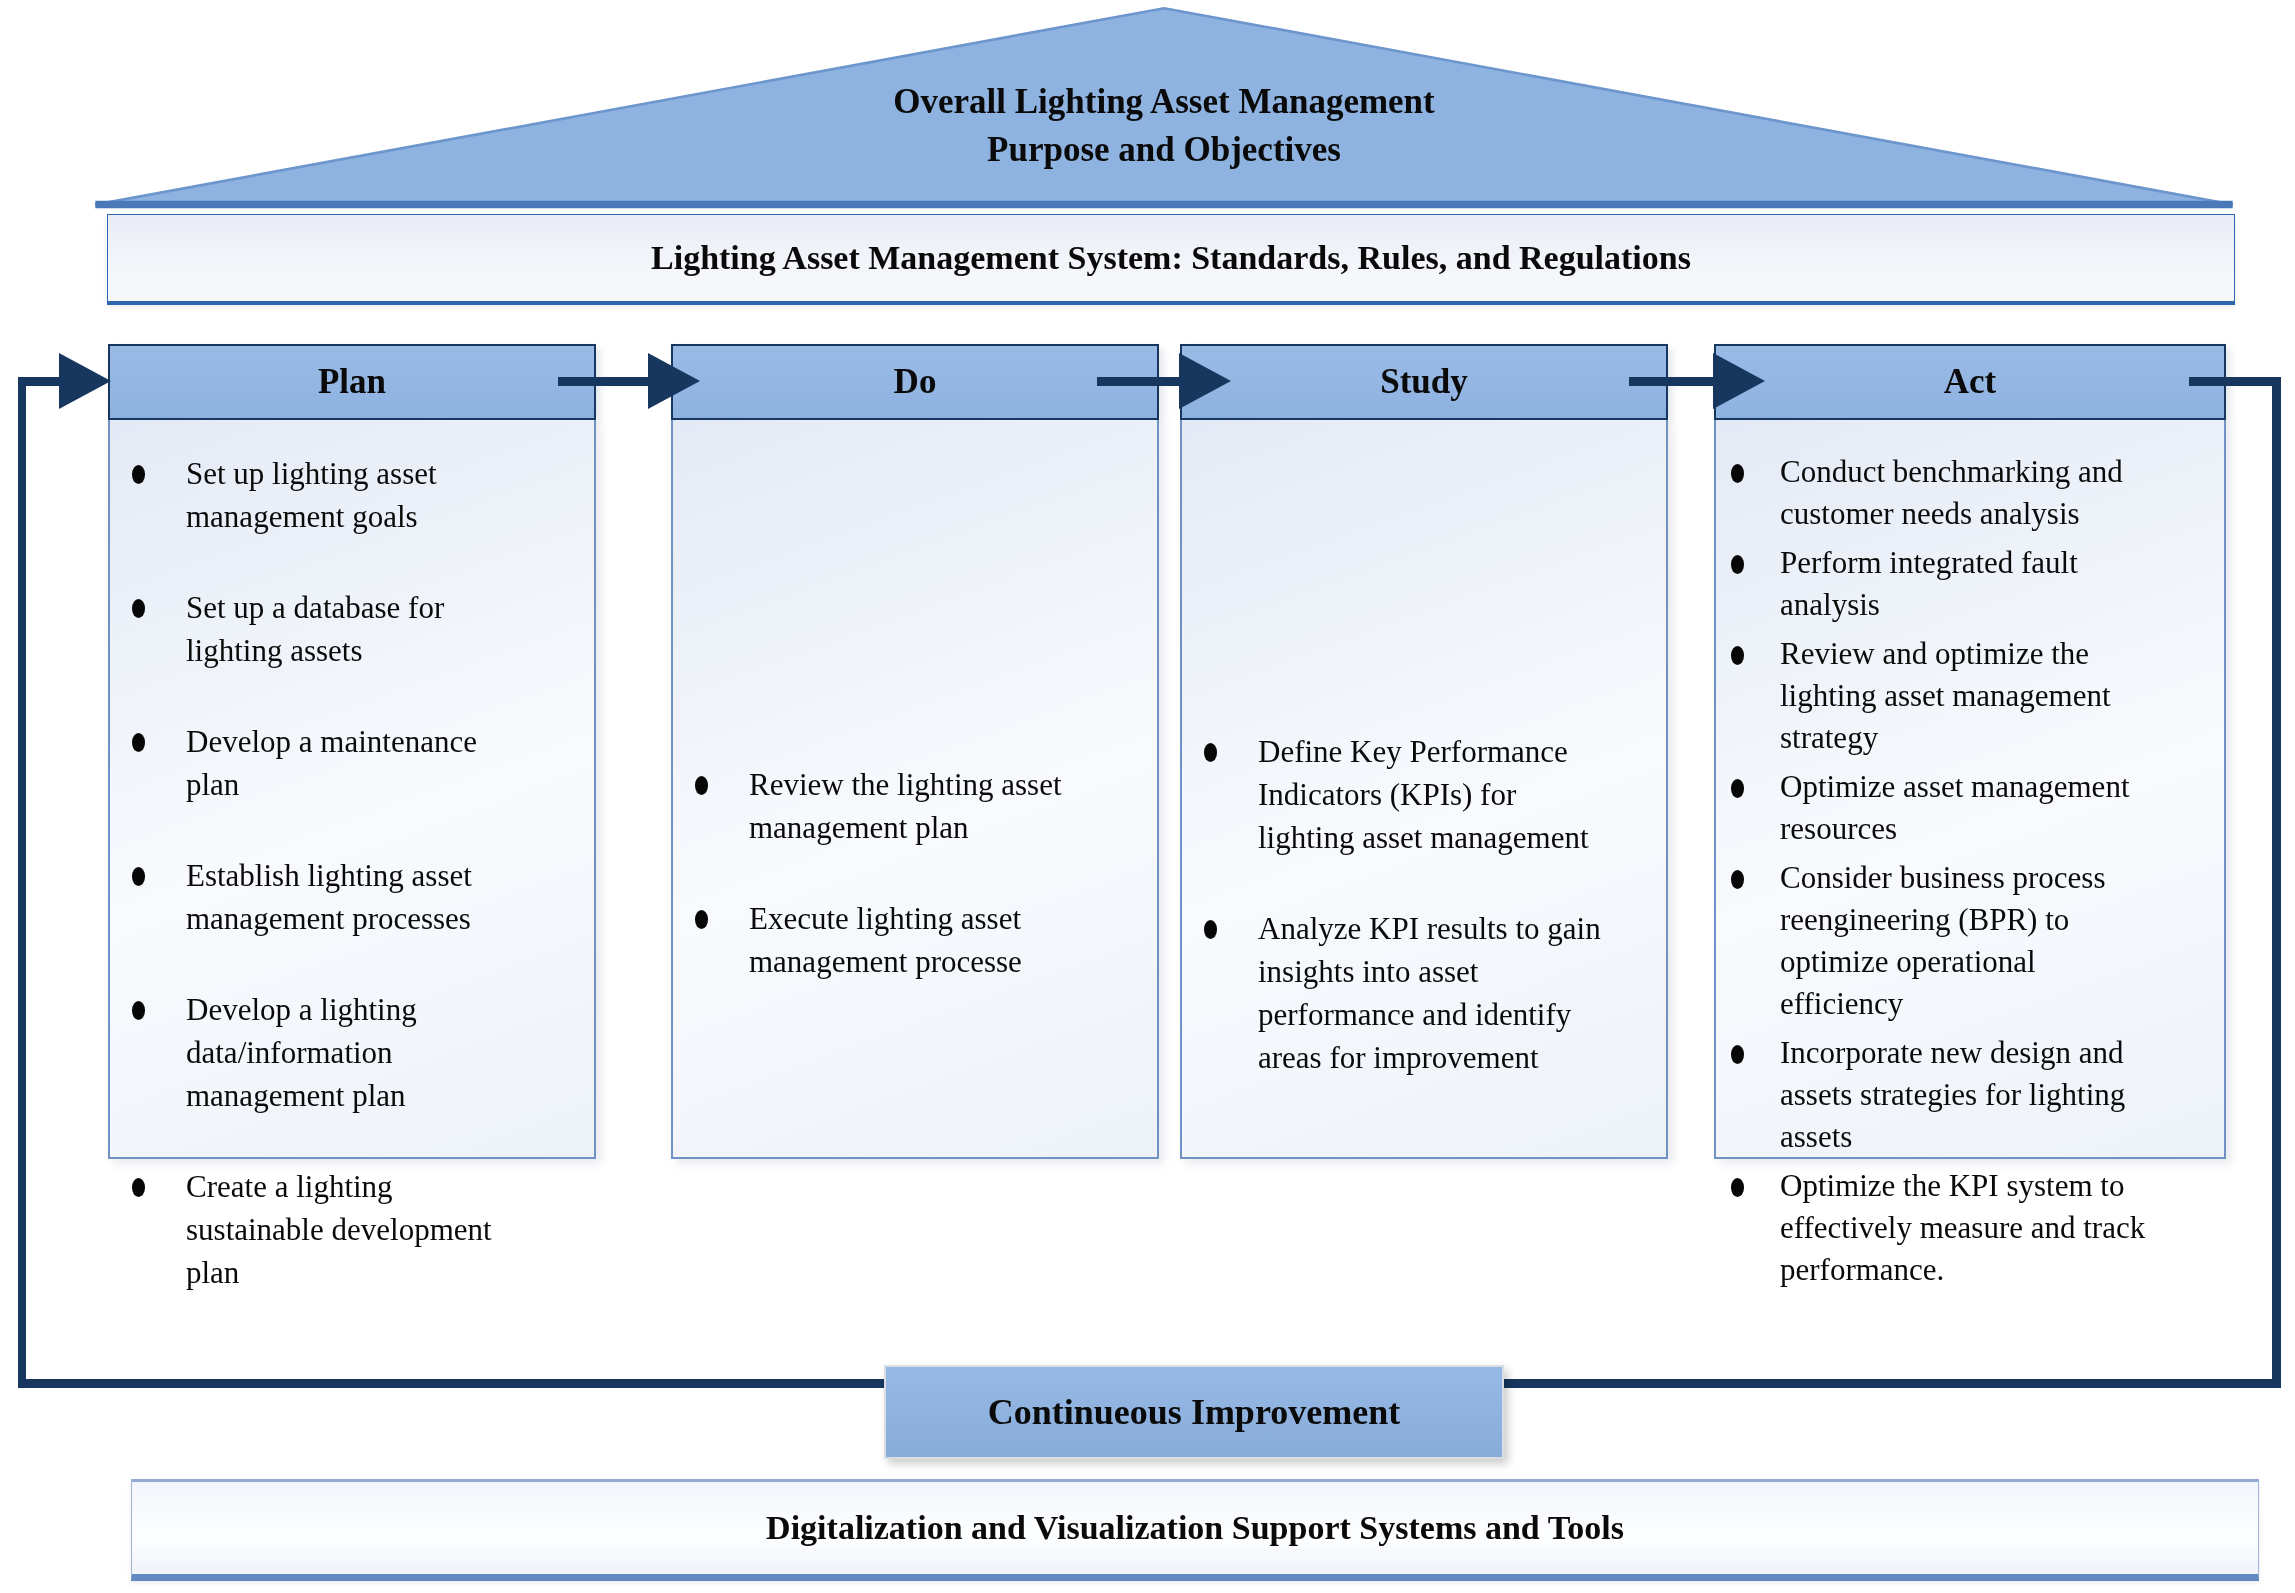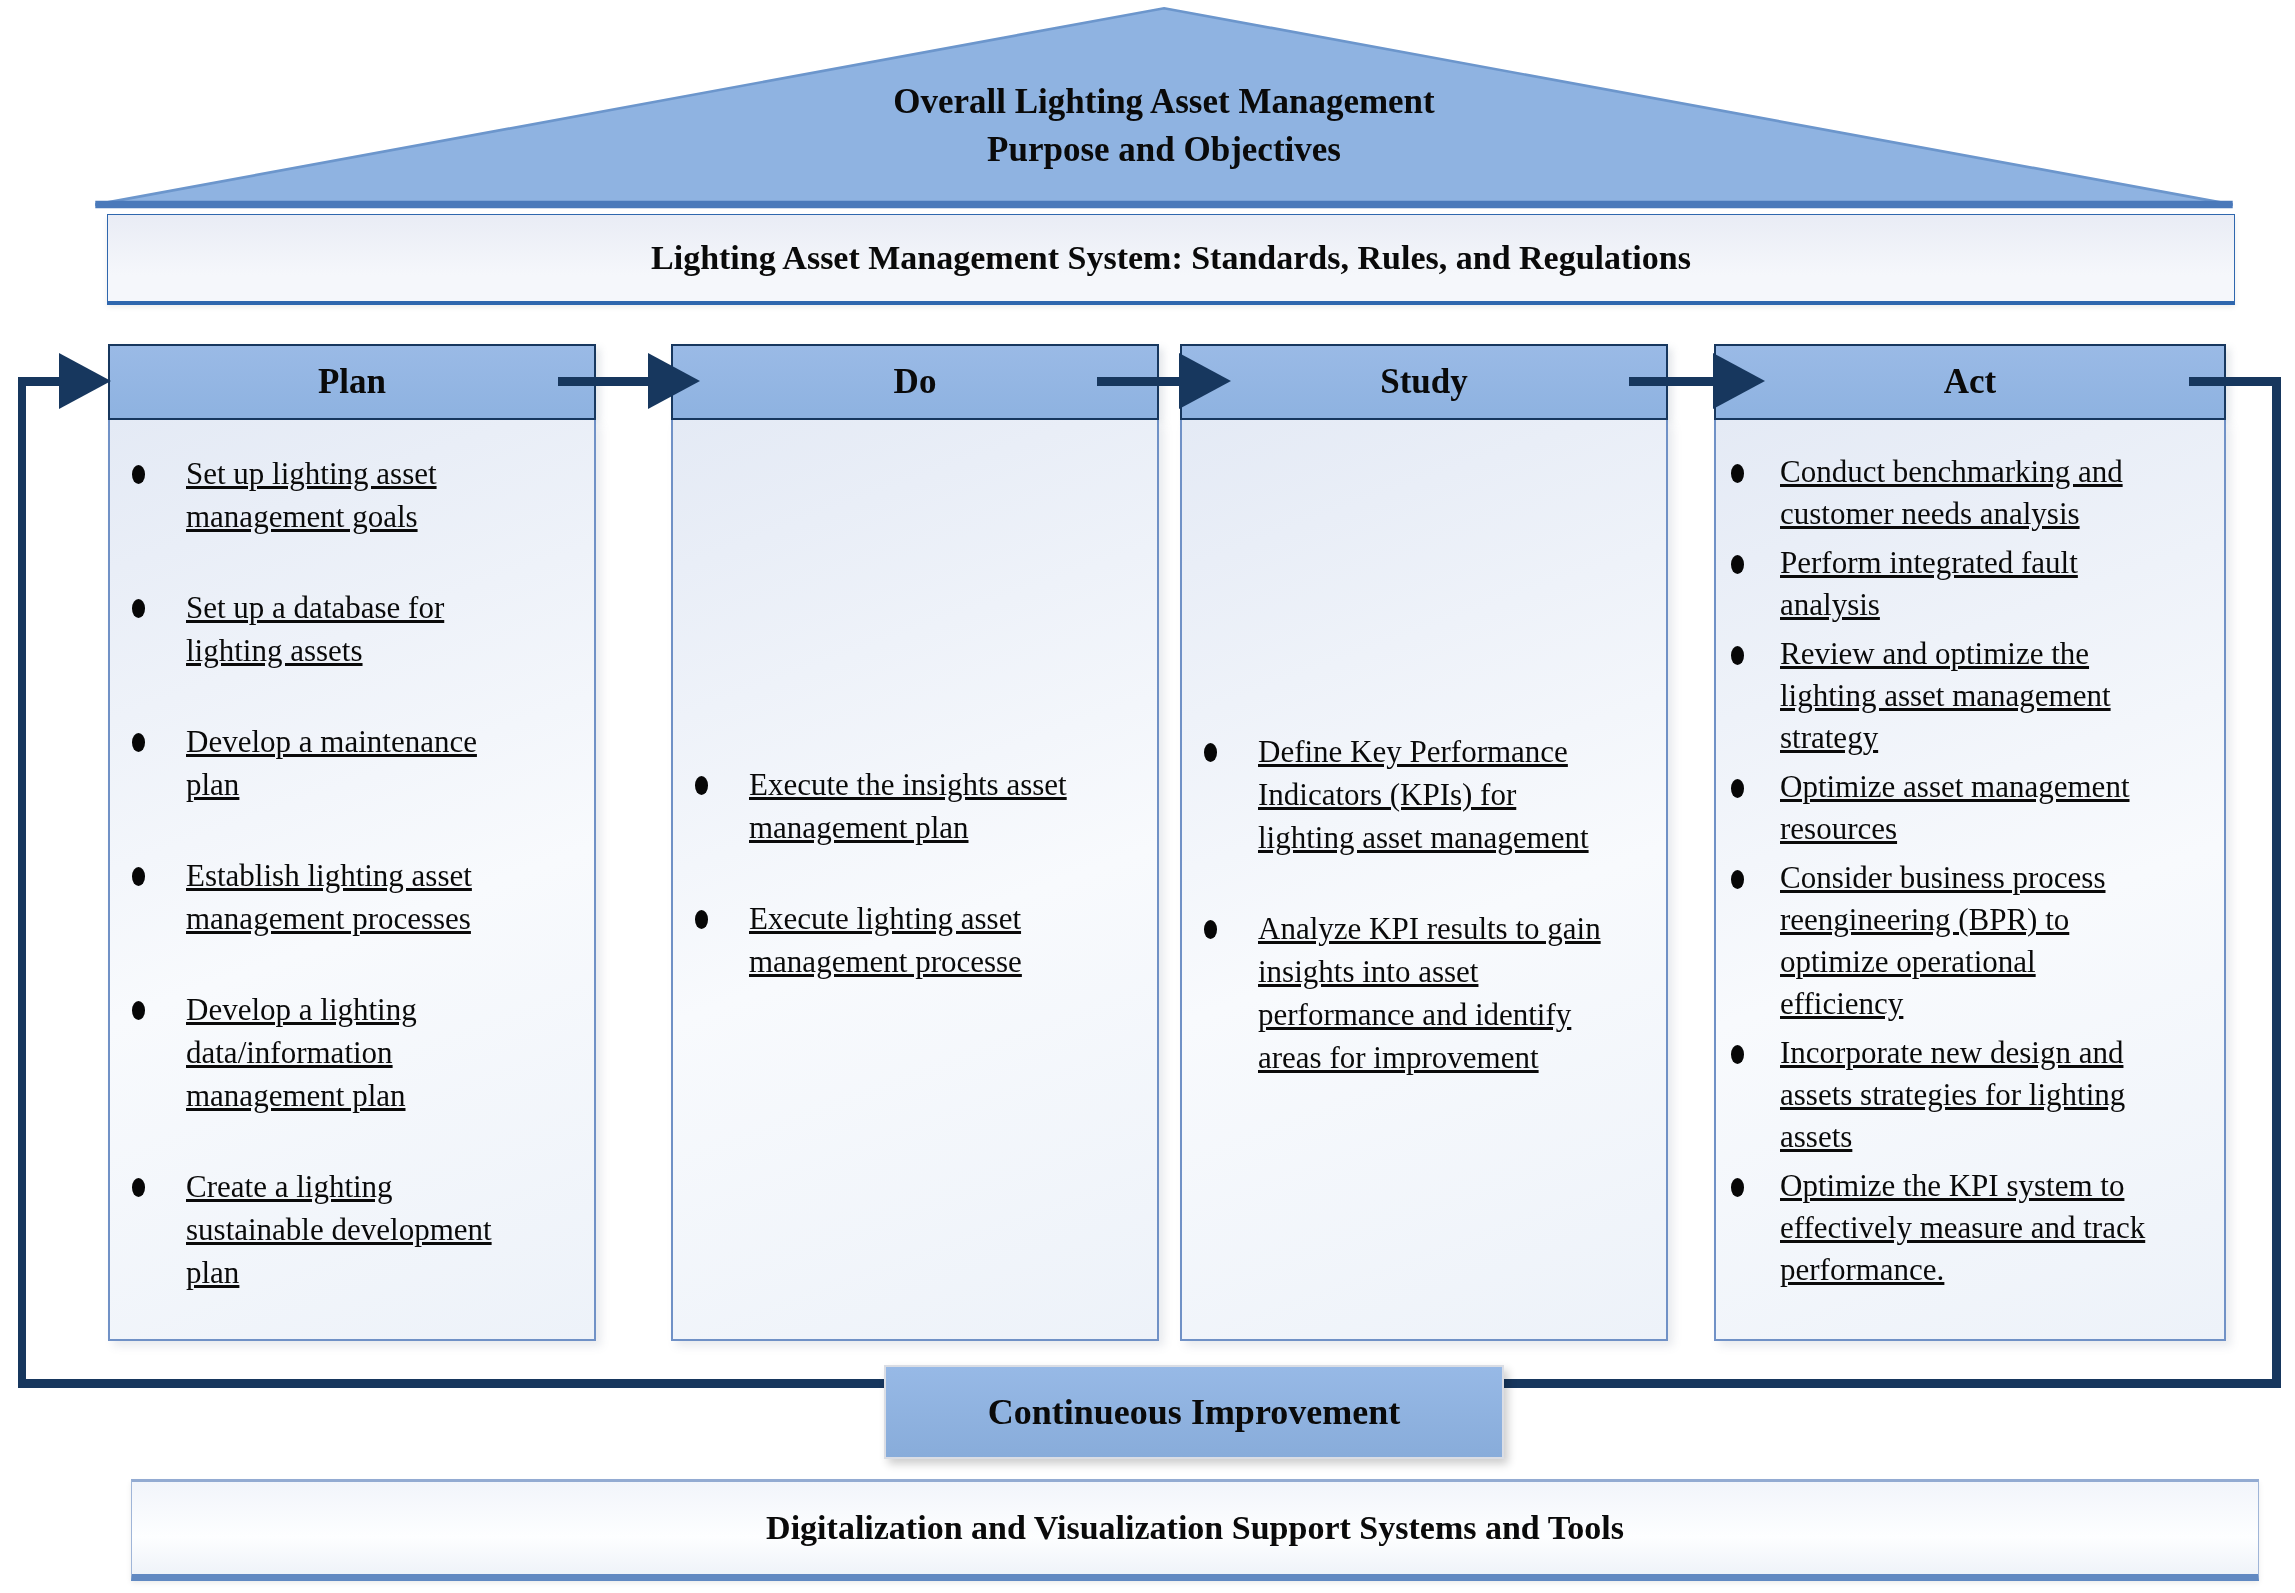--- a/index.html
+++ b/index.html
@@ -30,24 +30,24 @@
   .col-plan {left:108px; width:488px;}
   .col-do   {left:671px;width:488px;}
   .col-study{left:1180px;width:488px;}
   .col-act  {left:1714px;width:512px;}
   .col-header{box-sizing:border-box;height:76px;
           background:linear-gradient(180deg,#9ABAE6 0%,var(--c-header-fill,#8FB3E1) 90%);
           border:2.7px solid var(--c-header-border,#17375E);
           display:flex;align-items:center;justify-content:center;
           font-weight:bold;font-size:35px;
           box-shadow:5.4px 4.3px 7.5px rgba(100,115,140,0.18);}
-  .col-body{box-sizing:border-box;height:921px;
+  .col-body{box-sizing:border-box;height:739px;
           border:2.1px solid var(--c-panel-border,#7091C6);border-top:none;
           background:linear-gradient(160deg,#E4EAF5 0%,#F8FAFD 55%,#EDF2F9 100%);
-          box-shadow:5.4px 5.4px 8.6px rgba(100,115,140,0.15);text-decoration:underline;}
+          box-shadow:5.4px 5.4px 8.6px rgba(100,115,140,0.15);}
   .col-list{margin:0;padding:0;list-style:none;}
   .list-item{position:relative;padding-left:76px;font-size:31px;line-height:43px;}
   .list-item::before{content:"";position:absolute;left:21.5px;top:13px;width:13.4px;height:19px;
           border-radius:50%;background:#070707;}
   .col-plan  .col-list{padding-top:32px;}  .col-plan  .list-item{width:343px;margin-bottom:48px;}
   .col-do    .col-list{padding-top:343px;} .col-do    .list-item{width:376px;margin-bottom:48px;}
   .col-study .col-list{padding-top:310px;} .col-study .list-item{width:354px;margin-bottom:48px;}
   .col-act   .col-list{padding-top:31px;}  .col-act   .list-item{width:370px;margin-bottom:7px;line-height:42px;padding-left:64px;}
   .col-act   .list-item::before{left:15px;}
 
@@ -100,21 +100,21 @@
       </ul>
     </div>
   </div>
 
   <div class="column col-do">
     <div class="col-header">
       <span>Do</span>
     </div>
     <div class="col-body">
       <ul class="col-list">
-        <li class="list-item">Execute the insights asset management plan</li>
+        <li class="list-item">Review the lighting asset management plan</li>
         <li class="list-item">Execute lighting asset management processe</li>
       </ul>
     </div>
   </div>
 
   <div class="column col-study">
     <div class="col-header">
       <span>Study</span>
     </div>
     <div class="col-body">

